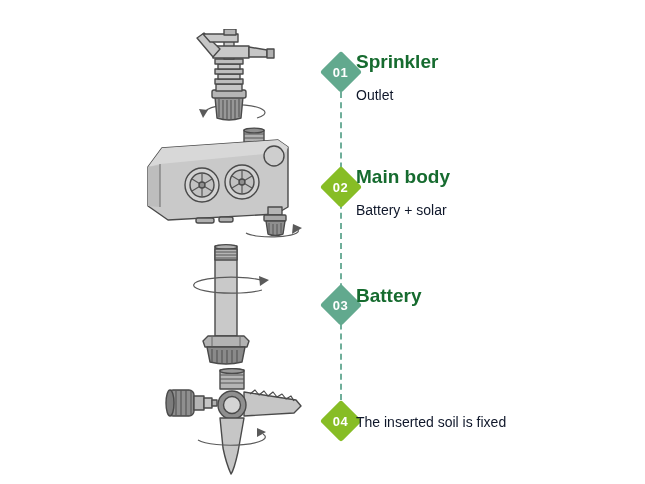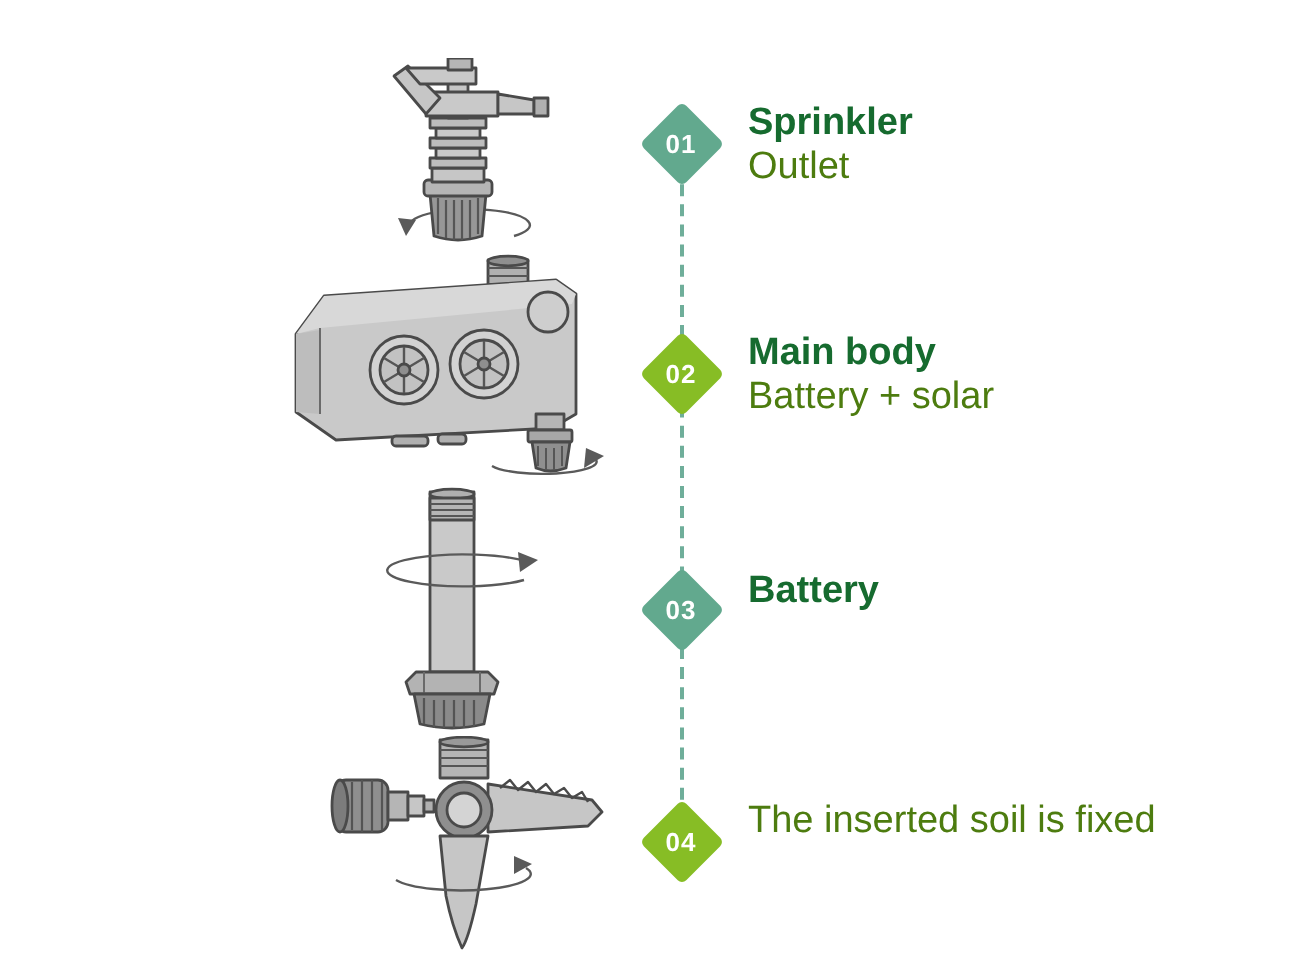--- a/index.html
+++ b/index.html
@@ -35,34 +35,34 @@
   }
   .diamond span {
     transform: rotate(-45deg);
     color: #ffffff;
     font-size: 13px;
     font-weight: bold;
     letter-spacing: 0.5px;
   }
   .label-block {
     position: absolute;
-    left: 374px;
+    left: 356px;
     width: 250px;
   }
   .label-title {
     font-size: 19px;
     font-weight: bold;
     color: #166b2f;
     line-height: 22px;
   }
   .label-sub {
-    font-size: 19px;
-    color: #4d7c0f;
+    font-size: 14px;
+    color: #0f172a;
     line-height: 20px;
-    margin-top: 1px;
+    margin-top: 12px;
   }
   
   .illus { position: absolute; }
   svg { display: block; }
 </style>
 </head>
 <body>
 
 <div class="stage">
 

